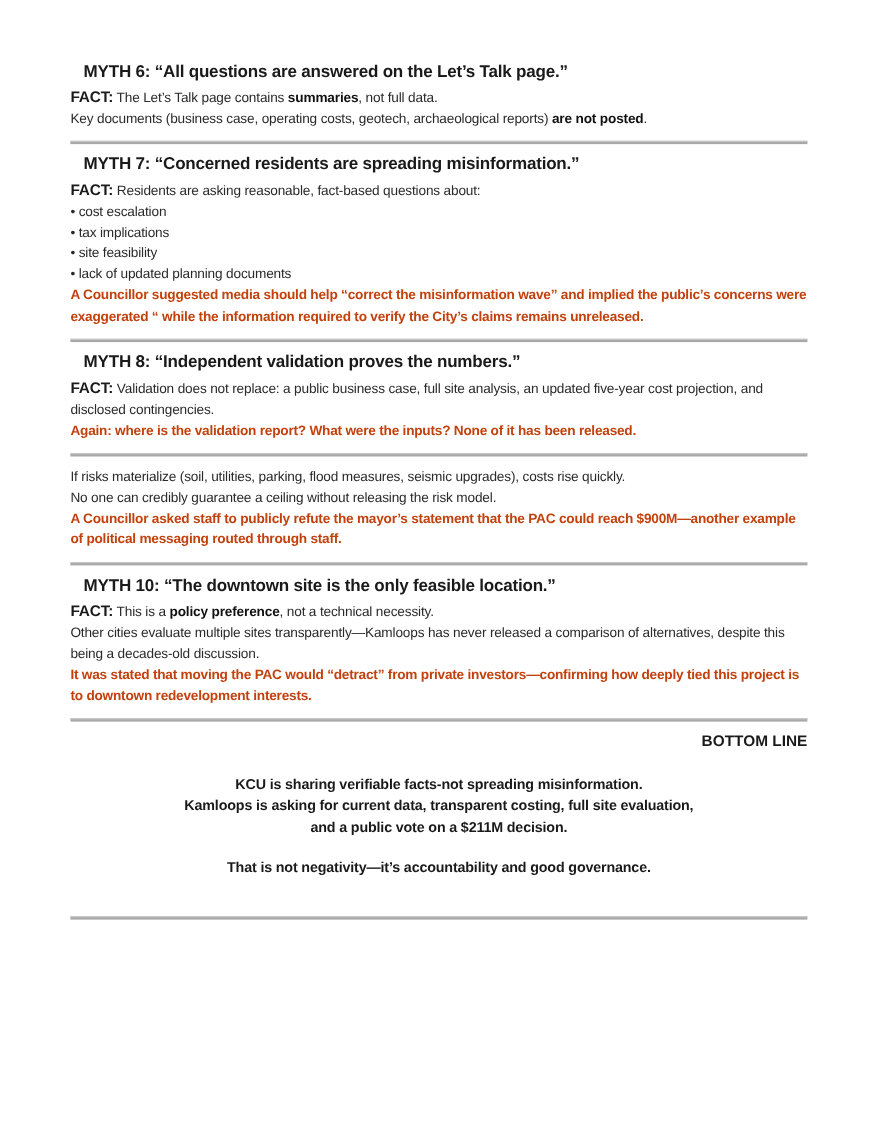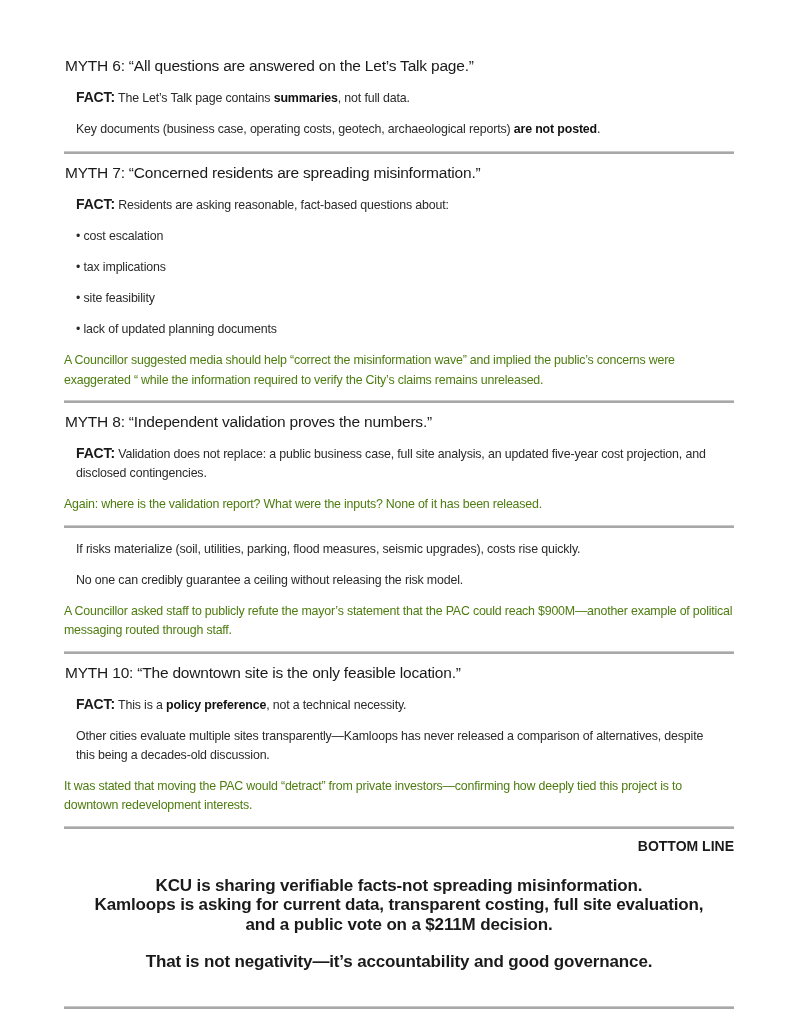--- a/index.html
+++ b/index.html
@@ -1,27 +1,27 @@
 <!DOCTYPE html>
 <html><head>
   <meta charset="utf-8">
   <style>
     html, body { margin: 0; padding: 0; background: #ffffff; }
     body { width: 792px; height: 1024px; position: relative; overflow: hidden;
       font-family: "Liberation Sans", "DejaVu Sans", sans-serif; color: #1a1a1a; }
     .page { position: absolute; left: 64px; top: 56px; width: 670px; }
     .section { padding: 0; }
-    .myth-title { font-size: 15.5px; font-weight: normal; margin: 0 0 3px 1px; letter-spacing: -0.2px; line-height: 20px; }
-    .line { font-size: 12.4px; line-height: 19px; margin: 12px; letter-spacing: -0.15px; color: #2a2a2a; }
+    .myth-title { font-size: 15.5px; font-weight: bold; margin: 0 0 3px 12px; letter-spacing: -0.2px; line-height: 20px; }
+    .line { font-size: 12.4px; line-height: 19px; margin: 0; letter-spacing: -0.15px; color: #2a2a2a; }
     .fact-label { font-weight: bold; font-size: 14px; color: #1a1a1a; }
     .b { font-weight: bold; color: #111; }
-    .bold-line { font-weight: normal; color: #4d7c0f; font-size: 12.4px; line-height: 19.5px; letter-spacing: -0.2px; margin: 0; }
+    .bold-line { font-weight: bold; color: #c2410c; font-size: 12.4px; line-height: 19.5px; letter-spacing: -0.2px; margin: 0; }
     .divider { height: 2px; background: #a8a8a8; border-top: 1px solid #c8c8c8; margin: 10px 0 9px 0; }
     .bottom-title { text-align: right; font-weight: bold; font-size: 14px; margin: 8px 0 22px 0; }
-    .bottom-line { text-align: center; font-weight: bold; font-size: 17px; line-height: 19.5px; margin: 0; letter-spacing: -0.15px; }
+    .bottom-line { text-align: center; font-weight: bold; font-size: 13px; line-height: 19.5px; margin: 0; letter-spacing: -0.15px; }
     .spacer { height: 18px; }
   </style>
 </head>
 <body>
 
 <div class="page">
   <div id="myths">
       <div class="section">
         <div class="myth-title">MYTH 6: “All questions are answered on the Let’s Talk page.”</div>
         <p class="line"><span class="fact-label">FACT:</span><span> The Let’s Talk page contains </span><span class="b">summaries</span><span>, not full data.</span></p>

